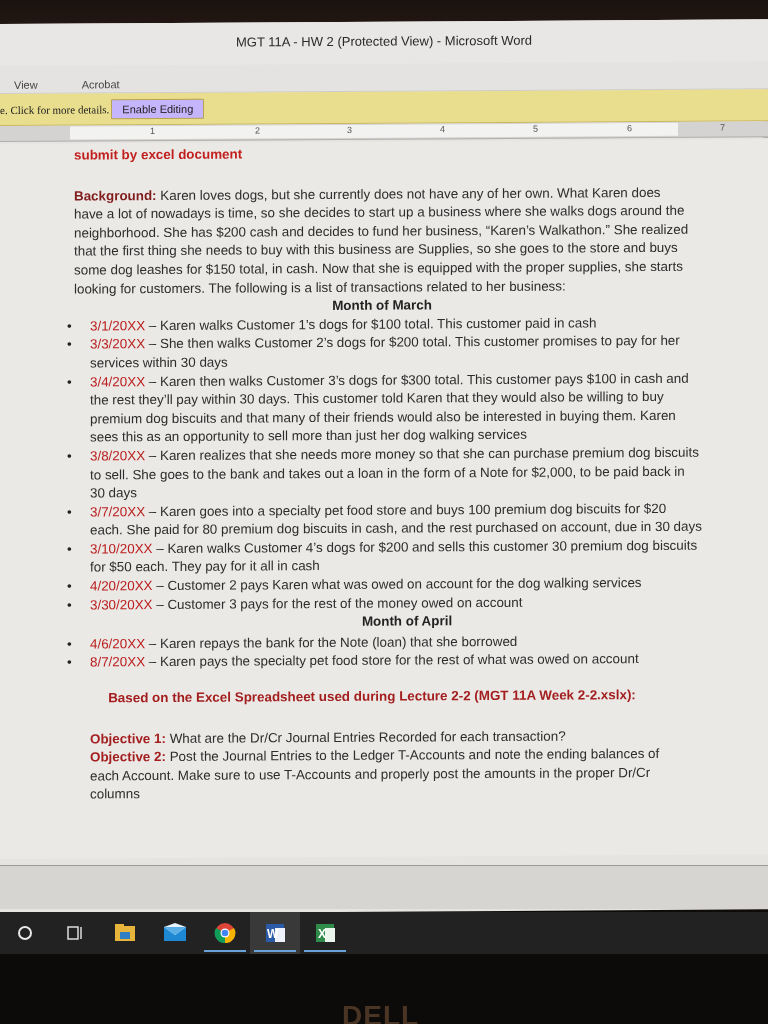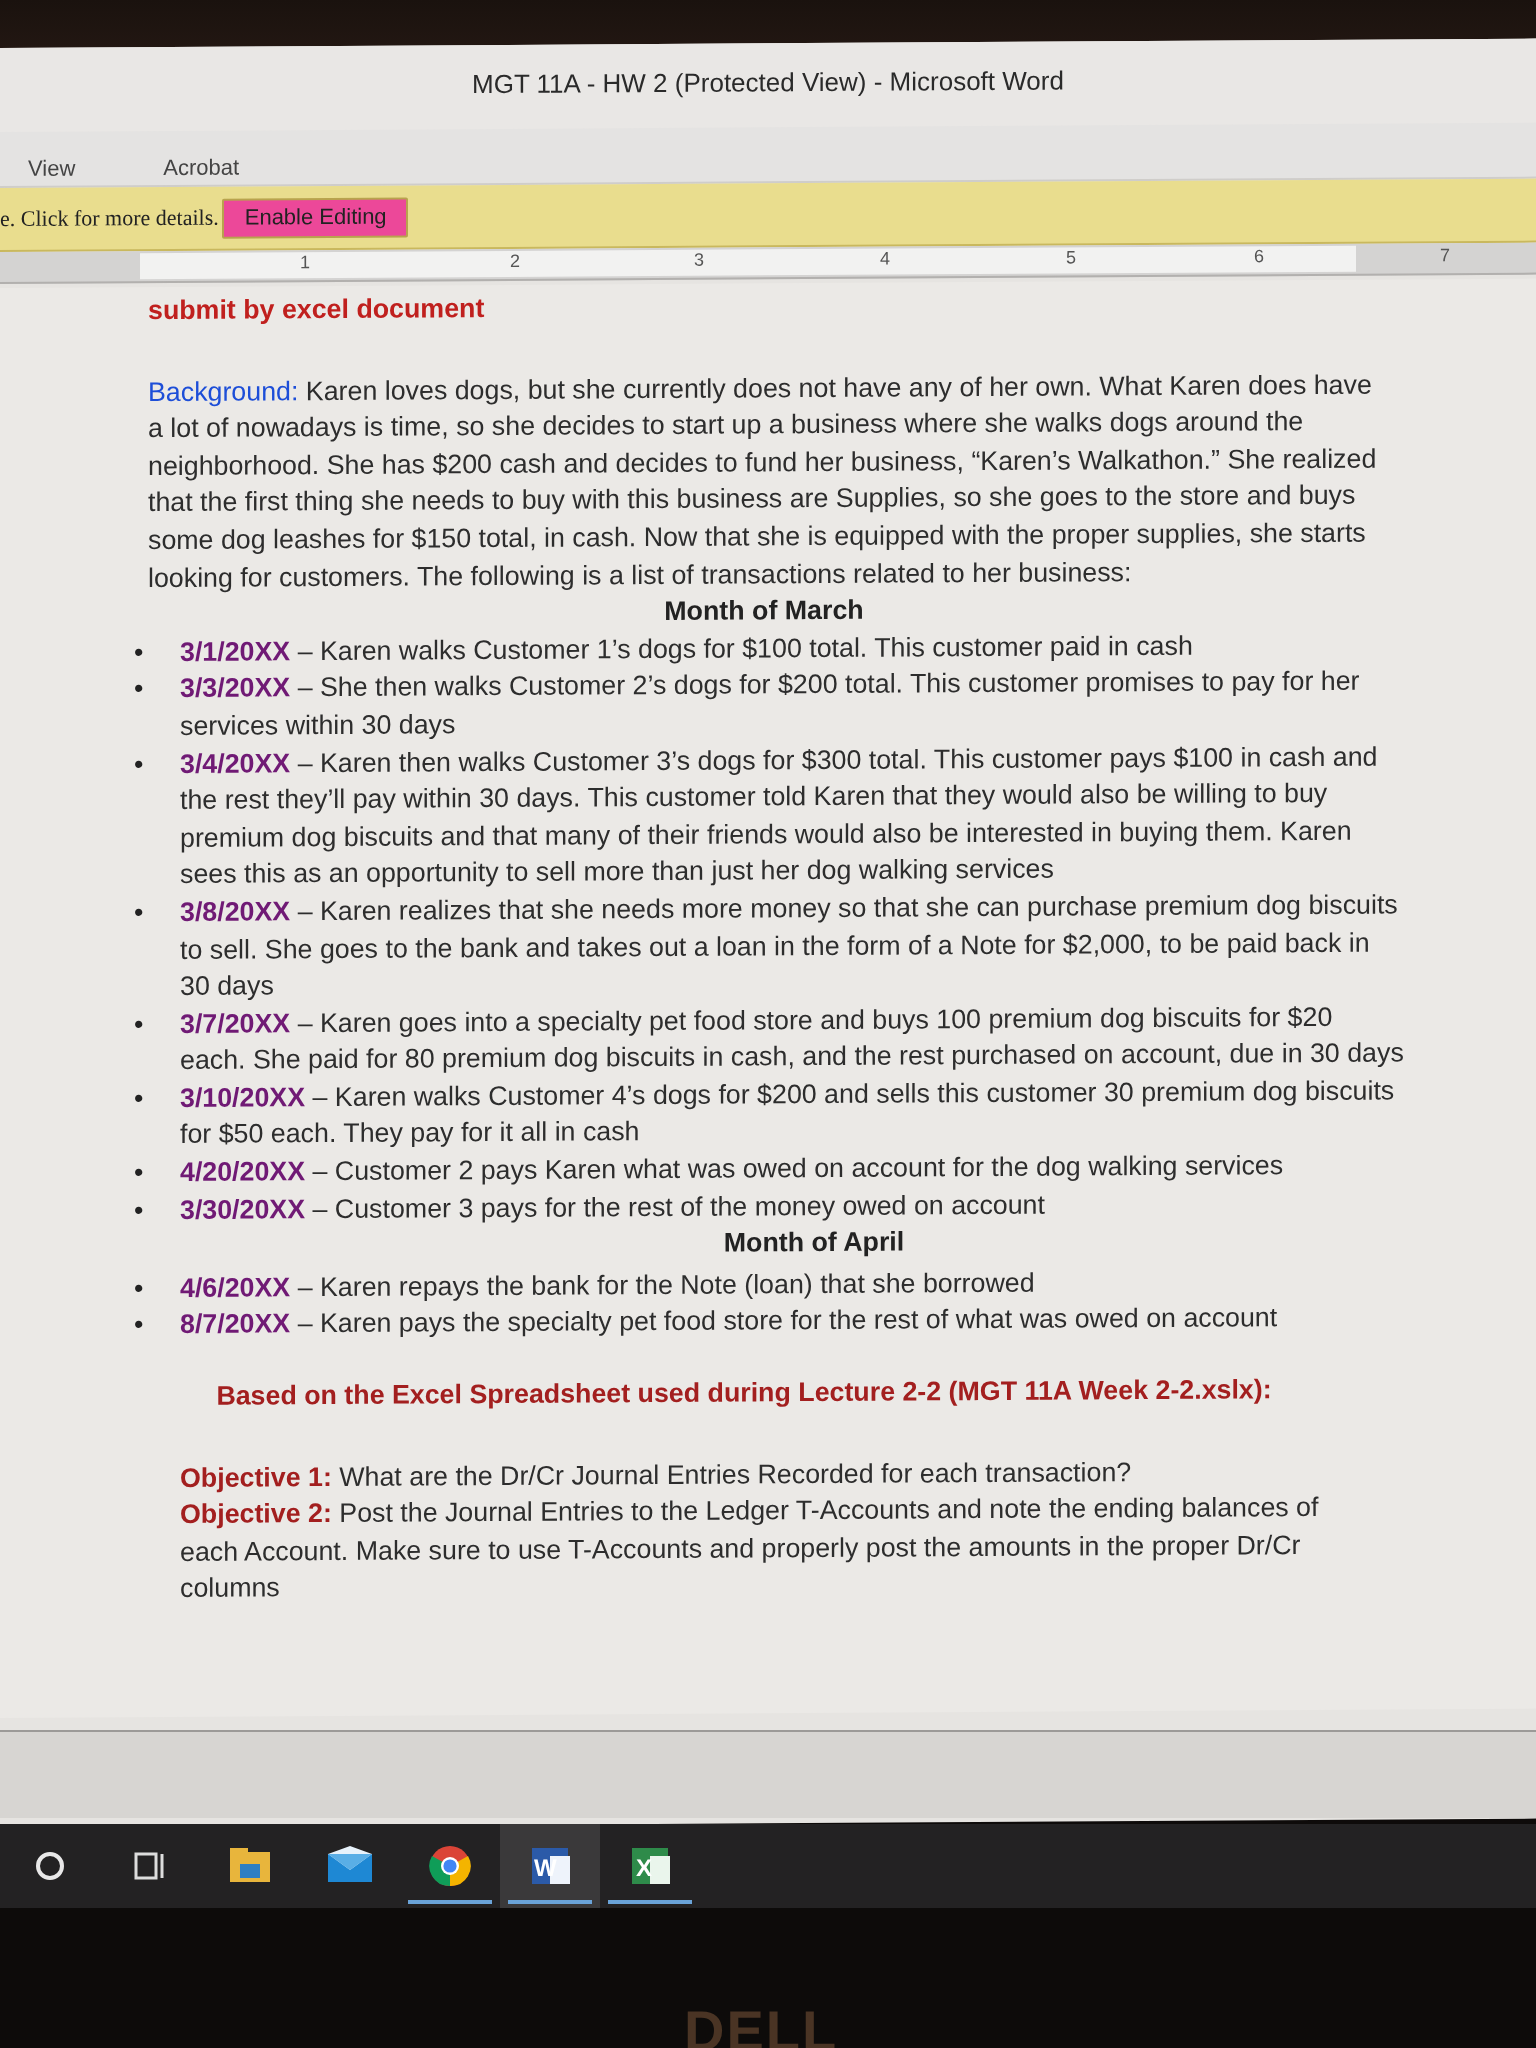--- a/index.html
+++ b/index.html
@@ -15,40 +15,40 @@
     background: #e6e4e1; transform: skewY(-0.35deg); transform-origin: left top; }
   .titlebar { height: 42px; background: #e9e7e5; position: relative; }
   .titlebar .title { position: absolute; left: 0; right: 0; top: 12px; text-align: center;
     font-size: 13px; color: #2a2a2a; padding-left: 0px; }
   .ribbon-tabs { height: 28px; background: #e4e3e2; border-bottom: 1px solid #cfcdca;
     display: flex; align-items: center; font-size: 11px; color: #444; }
   .ribbon-tabs span { margin-left: 14px; margin-right: 30px; margin-top: 11px; }
   .protected-bar { height: 32px; background: #e9dd8e; border-bottom: 1px solid #c9b85e;
     display: flex; align-items: center; font-size: 11px; color: #222; }
   .protected-bar .msg { margin-left: 0px; margin-right: 2px; font-family: Liberation Serif, serif; }
-  .enable-btn { border: 1px solid #b8a34e; background: #ec4899; padding: 3px 10px;
+  .enable-btn { border: 1px solid #b8a34e; background: #c4b5fd; padding: 3px 10px;
     font-size: 11px; color: #222; border-radius: 1px; }
   .ruler { height: 16px; background: #d4d3d2; border-bottom: 1px solid #b2b0ae; position: relative;
     font-size: 9px; color: #555; overflow: hidden; }
   .ruler .inner { position: absolute; left: 70px; right: 90px; top: 1px; height: 13px; background: #f2f2f1; }
   .ruler .num { position: absolute; top: 1px; }
   .doc { position: absolute; left: 0; top: 120px; width: 768px; height: 715px;
     background: #ebe9e6; overflow: hidden; }
   .page { position: absolute; left: 62px; top: 0; width: 640px; color: #2d2d2d;
     font-size: 13.4px; line-height: 18.6px; }
   .cut { color: #555; font-weight: bold; height: 6px; overflow: hidden; font-size: 12px; line-height: 12px; margin-top: -6px;}
   .red { color: #c0201e; font-weight: bold; }
-  .purple { color: #1d4ed8; font-weight: normal; }
+  .purple { color: #7f1d1d; font-weight: bold; }
   .darkred { color: #a31f1f; font-weight: bold; }
   .bg-para { margin-top: 22px; padding-left: 12px; padding-right: 10px; }
   .month { text-align: center; font-weight: bold; color: #222; }
   ul.tx { list-style: none; }
   ul.tx li { position: relative; padding-left: 16px; }
   ul.tx li::before { content: "\2022"; position: absolute; left: -7px; top: 0; color: #222; }
-  .date { color: #701a75; font-weight: bold; }
+  .date { color: #b91c1c; font-weight: normal; }
   .based { margin-top: 17px; text-align: center; padding-right: 20px; }
   .obj { margin-top: 22px; padding-left: 28px; padding-right: 20px; }
   .taskbar-strip { position: absolute; left: 0; top: 865px; width: 768px; height: 44px; background: #d7d5d2; border-top: 1px solid #9c9a98;}
   .taskbar { position: absolute; left: 0; top: 912px; width: 768px; height: 42px; background: #232223;
     display: flex; align-items: center; }
   .tb-item { width: 50px; height: 42px; display: flex; align-items: center; justify-content: center; position: relative; }
   .tb-item.active { background: #3a393a; }
   .tb-item .underline { position: absolute; bottom: 2px; left: 4px; right: 4px; height: 2px; background: #6aa3d8; }
   .cortana { width: 14px; height: 14px; border: 2px solid #e8e8e8; border-radius: 50%; }
   .bottom-bezel { position: absolute; left: 0; top: 954px; width: 768px; height: 70px; background: #0d0b0a; }

